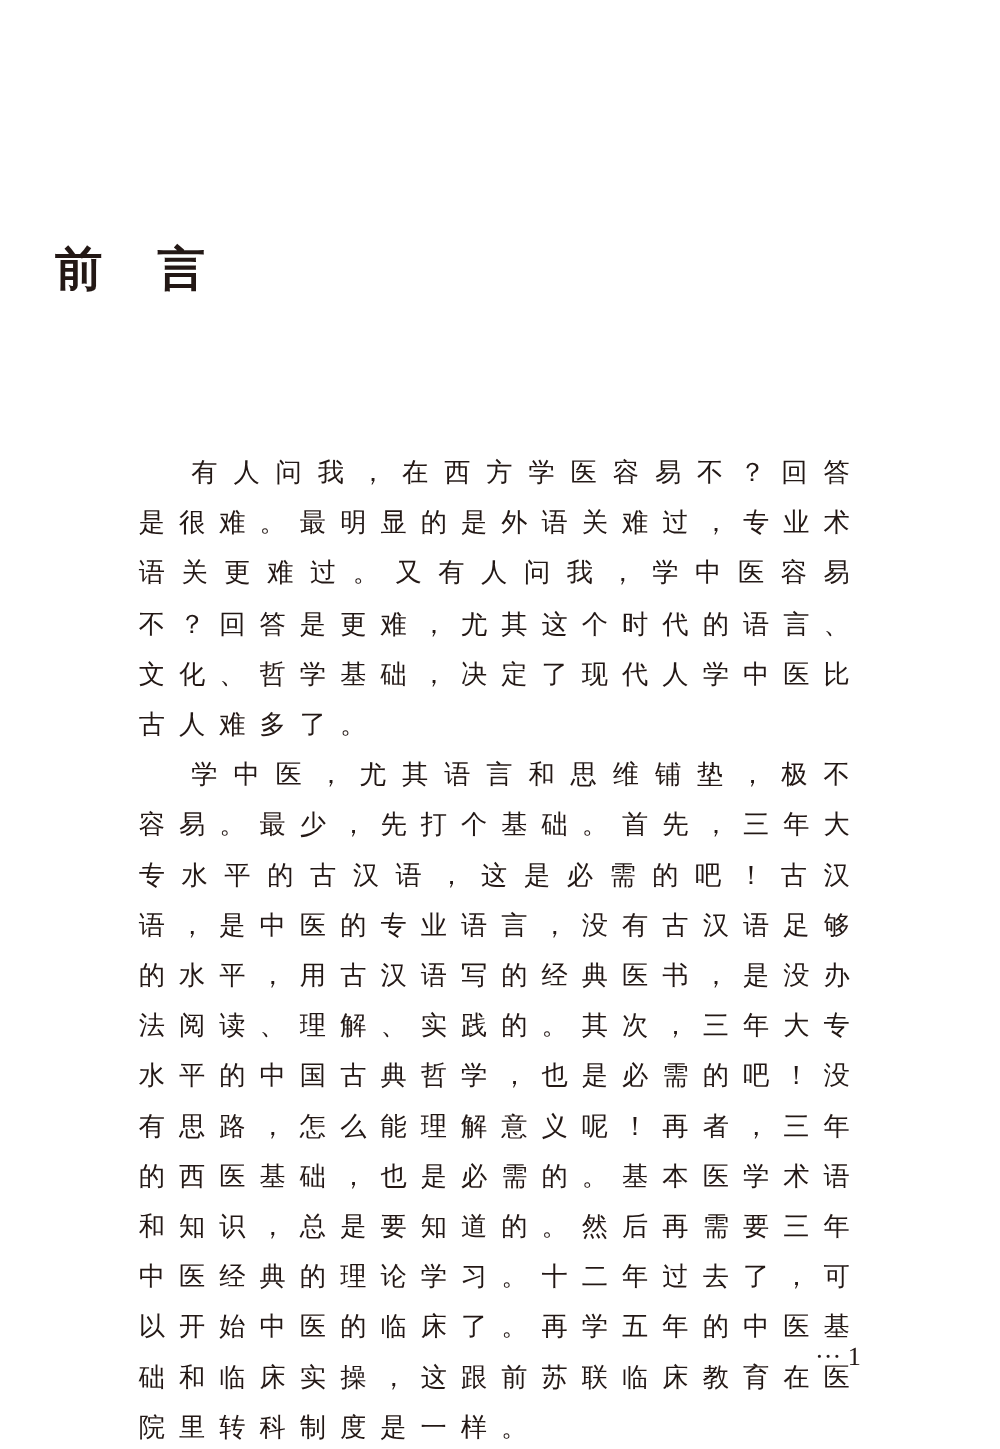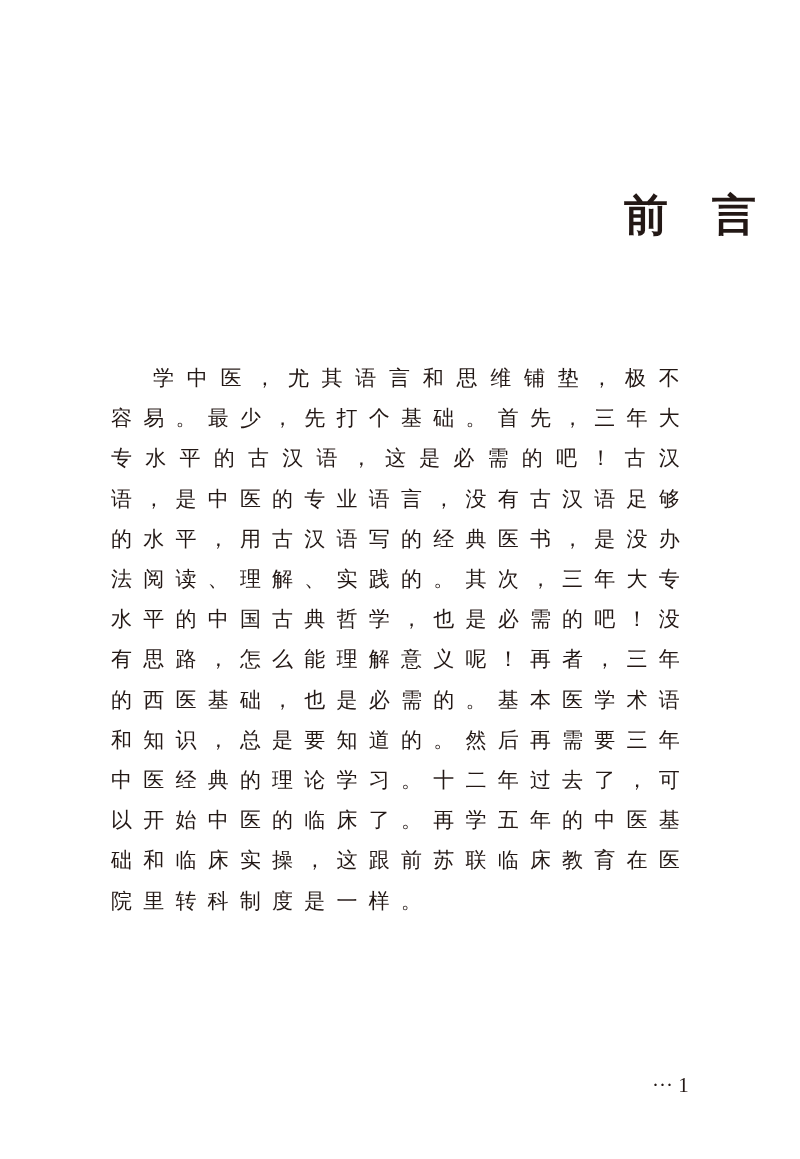--- a/index.html
+++ b/index.html
@@ -12,24 +12,24 @@
       height: 1159px;
       position: relative;
       overflow: hidden;
       color: #231815;
     }
     .title {
       position: absolute;
       top: 190px;
       left: 0;
       width: 800px;
-      text-align: right;
+      text-align: left;
       font-family: "DejaVu Serif", "Liberation Serif", serif;
       font-weight: bold;
-      font-size: 44px;
+      font-size: 38px;
       letter-spacing: 44px;
       text-indent: 44px;
       line-height: 50px;
     }
     .body-text {
       position: absolute;
       top: 358px;
       left: 111px;
       width: 580px;
       font-family: "DejaVu Serif", "Liberation Serif", serif;
@@ -53,17 +53,18 @@
       line-height: 30px;
       white-space: nowrap;
     }
   </style>
 </head>
 <body>
 
 <h1 class="title" style="margin:0;">前言</h1>
 
 <div class="body-text">
+  <p>有人问我，在西方学医容易不？回答是很难。最明显的是外语关难过，专业术语关更难过。又有人问我，学中医容易不？回答是更难，尤其这个时代的语言、文化、哲学基础，决定了现代人学中医比古人难多了。</p>
   <p>学中医，尤其语言和思维铺垫，极不容易。最少，先打个基础。首先，三年大专水平的古汉语，这是必需的吧！古汉语，是中医的专业语言，没有古汉语足够的水平，用古汉语写的经典医书，是没办法阅读、理解、实践的。其次，三年大专水平的中国古典哲学，也是必需的吧！没有思路，怎么能理解意义呢！再者，三年的西医基础，也是必需的。基本医学术语和知识，总是要知道的。然后再需要三年中医经典的理论学习。十二年过去了，可以开始中医的临床了。再学五年的中医基础和临床实操，这跟前苏联临床教育在医院里转科制度是一样。</p>
 
 </div>
 
 <div class="page-number">··· 1</div>
 
 </body></html>

